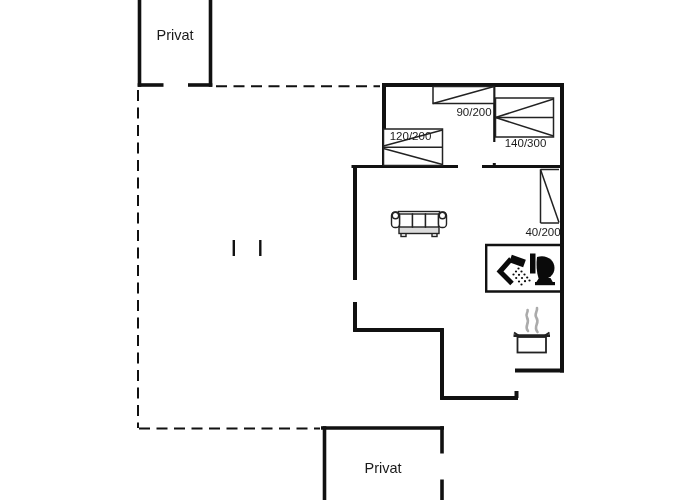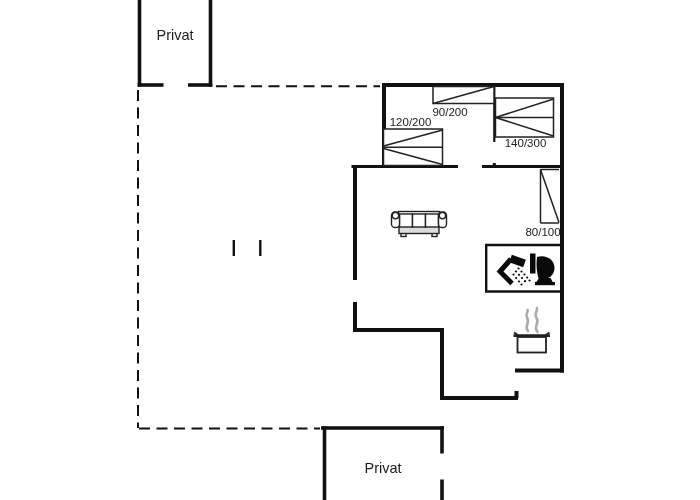--- a/index.html
+++ b/index.html
@@ -174,20 +174,20 @@
       <line x1="513.5" y1="335.6" x2="550" y2="335.6" stroke-width="2.6"></line>
       <path d="M514,332.5 l4.5,3" stroke-width="2" fill="none"></path>
       <path d="M549.5,332.5 l-4.5,3" stroke-width="2" fill="none"></path>
     </g>
   </svg>
 
   <div class="lbl room-lbl" style="left:175px;top:34.5px">Privat</div>
 
   <div class="lbl room-lbl" style="left:383px;top:468px">Privat</div>
 
-  <div class="lbl bed-lbl" style="left:410.5px;top:122px">120/200</div>
+  <div class="lbl bed-lbl" style="left:410.5px;top:136px">120/200</div>
 
-  <div class="lbl bed-lbl" style="left:450px;top:111.5px">90/200</div>
+  <div class="lbl bed-lbl" style="left:474px;top:111.5px">90/200</div>
 
   <div class="lbl bed-lbl" style="left:525.5px;top:143px">140/300</div>
 
-  <div class="lbl bed-lbl" style="left:543px;top:232px">80/100</div>
+  <div class="lbl bed-lbl" style="left:543px;top:232px">40/200</div>
 </div>
 
 </body></html>

